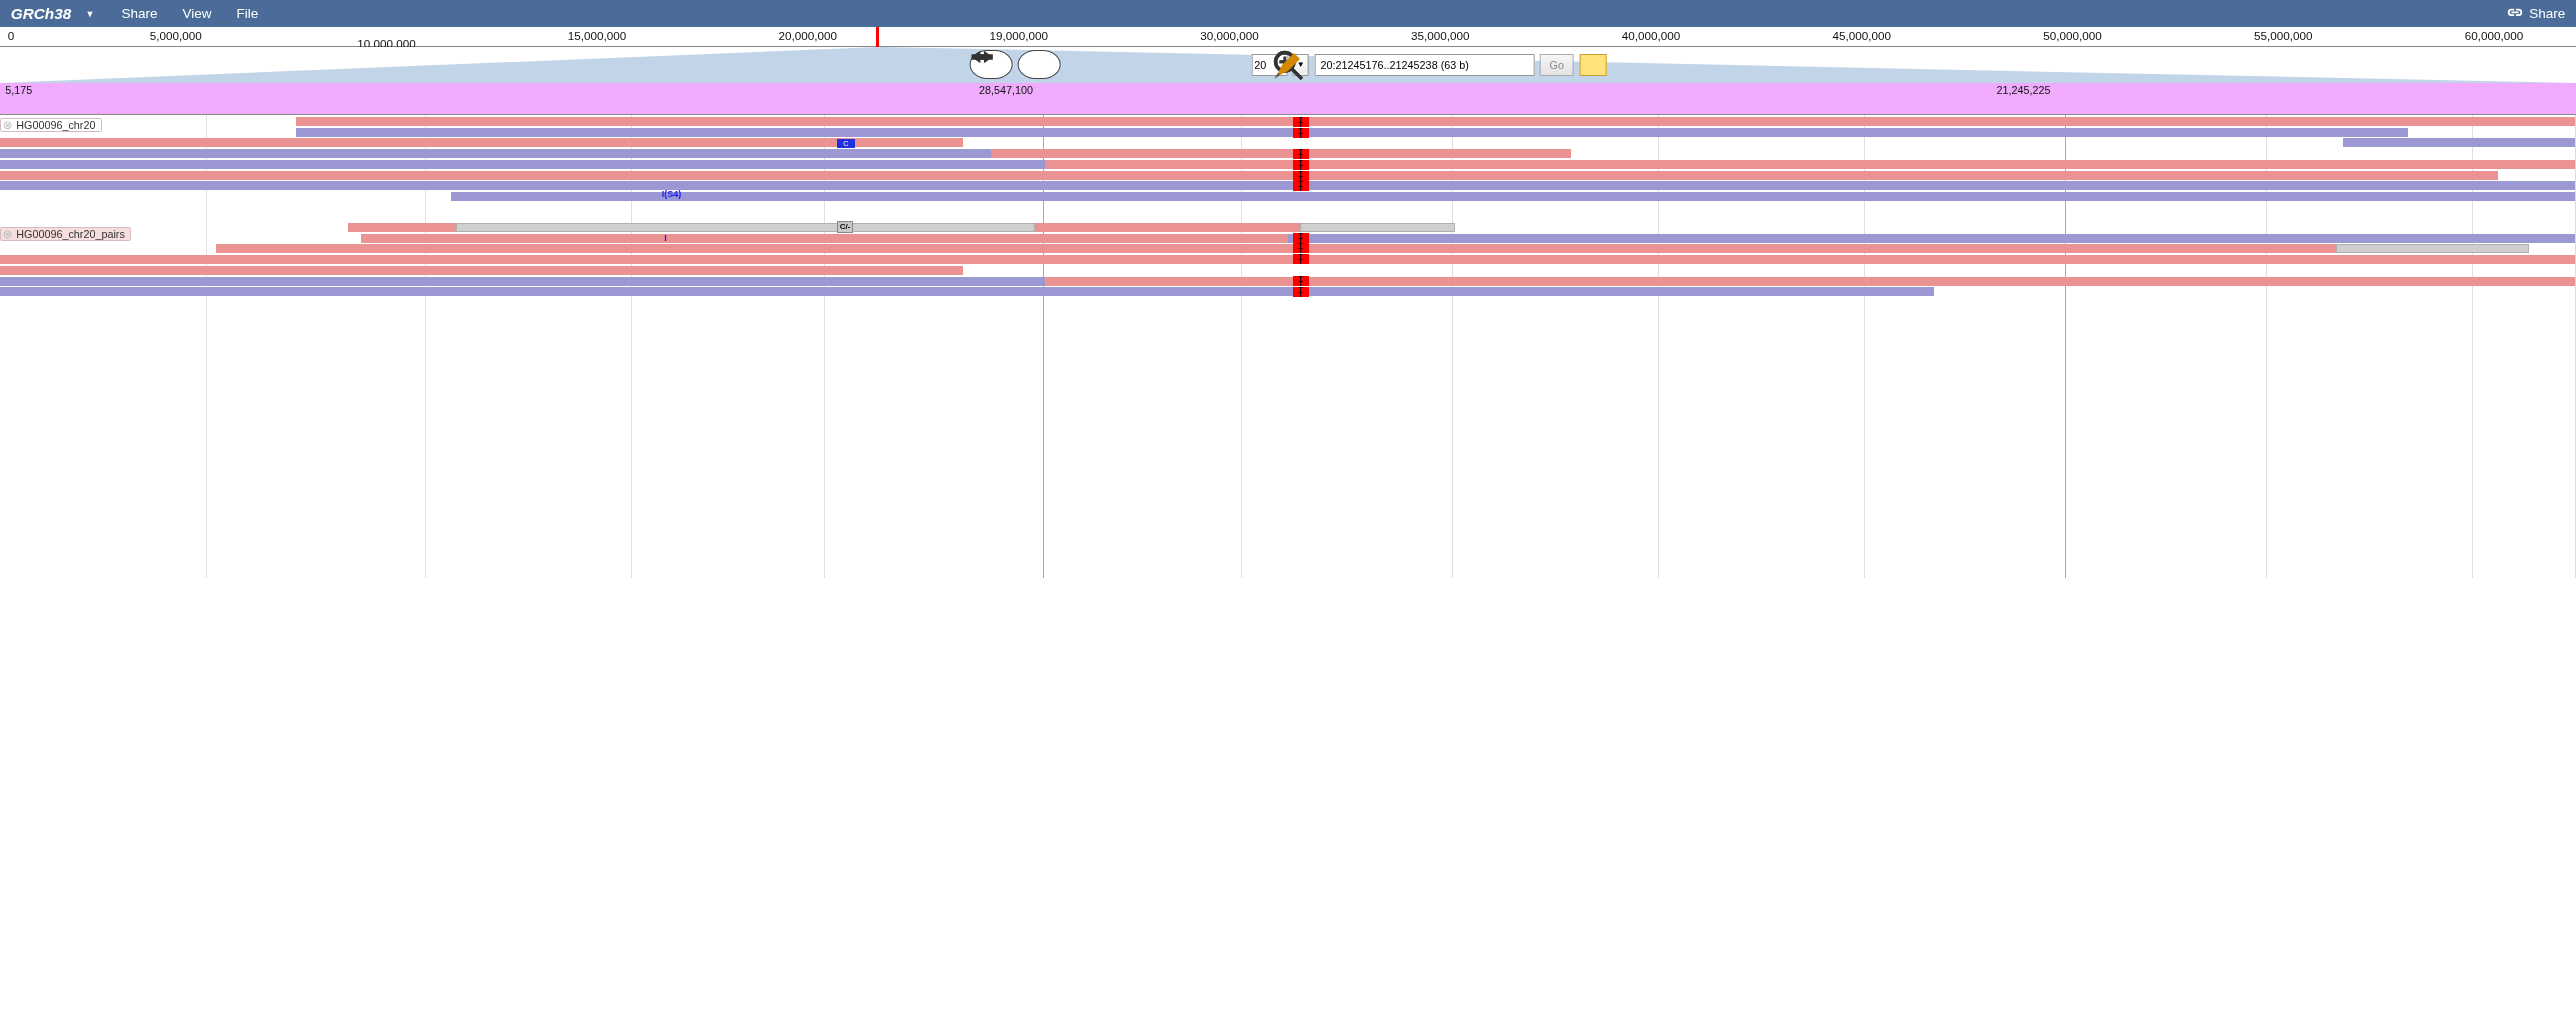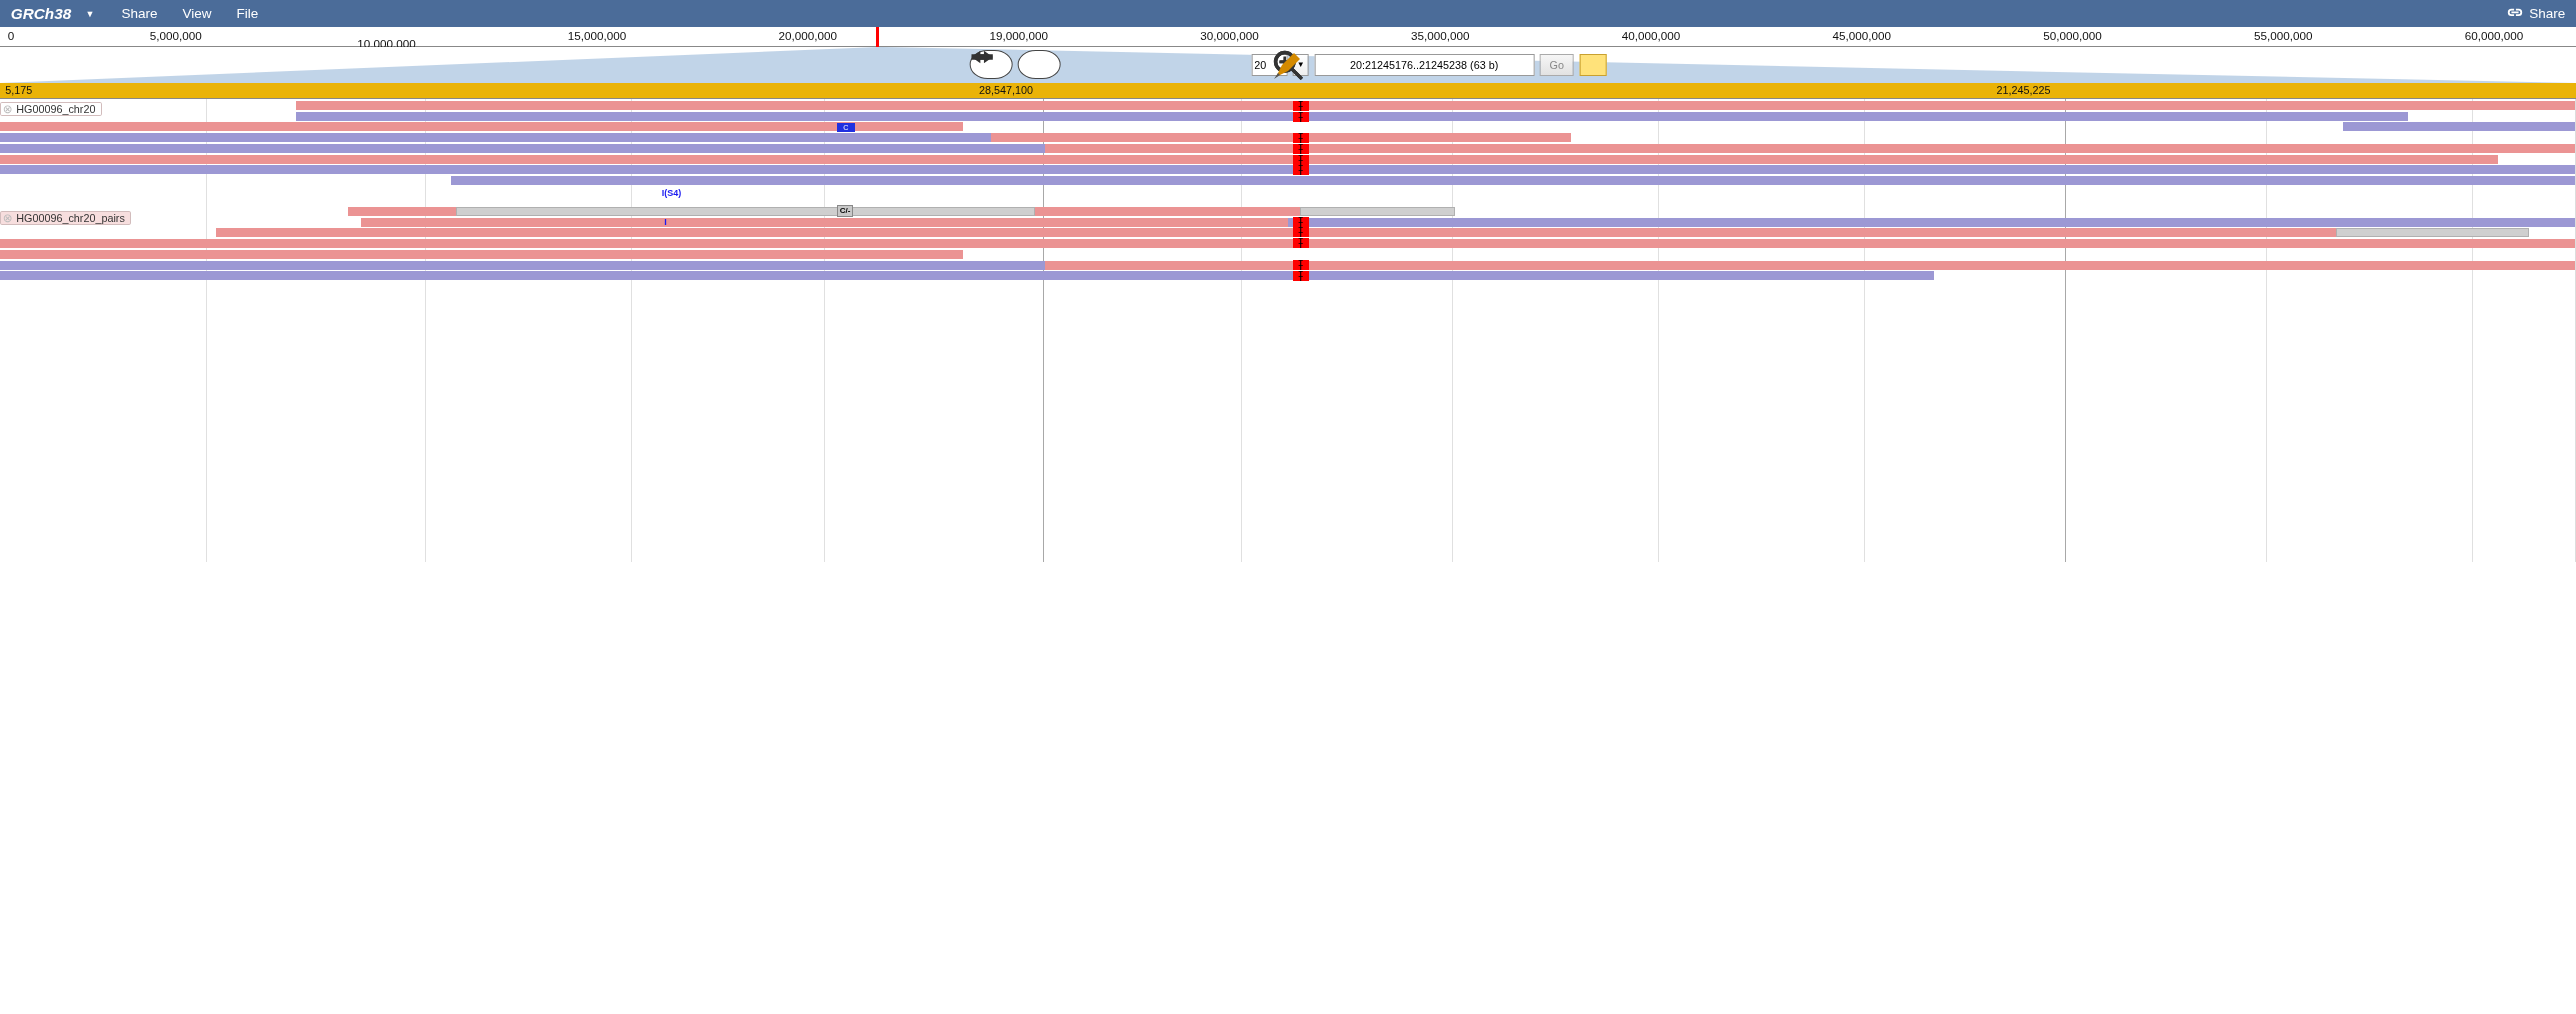--- a/index.html
+++ b/index.html
@@ -124,21 +124,20 @@
   cursor: pointer;
   font-size: 8px;
 }
 .loc-input {
   width: 220px;
   height: 21.6px;
   border: 0.9px solid #999;
   background: #fff;
   font-size: 10.8px;
   padding: 0.9px 5.4px;
-  text-align: center;
 }
 .go-btn {
   height: 21.6px;
   border: 0.9px solid #aaa;
   background: linear-gradient(#f6f6f6,#e2e2e2);
   color: #888;
   padding: 0 9px;
   font-size: 10.8px;
   cursor: pointer;
 }
@@ -147,23 +146,23 @@
   width: 27px;
   border: 0.9px solid #c8a030;
   background: #ffe27a;
   cursor: pointer;
   display: flex;
   align-items: center;
   justify-content: center;
 }
 .sub-ruler {
   position: relative;
-  height: 16px;
+  height: 32px;
   border-bottom: 0.9px solid #888;
-  background: #eab308;
+  background: #f0abfc;
 }
 .sub-ruler .lab {
   position: absolute;
   top: 0.9px;
   font-size: 10.8px;
   color: #111;
 }
 .tracks {
   position: relative;
   background: #fff;
@@ -411,21 +410,21 @@
     </div>
     <div class="variant" style="top: 56px; left: 50.2%;">
       <span>T</span>
       <span>T</span>
     </div>
     <div class="variant" style="top: 66px; left: 50.2%;">
       <span>T</span>
       <span>T</span>
     </div>
     <div class="mismatch" style="top: 24px; left: 32.5%;">C</div>
-    <div class="ins-mark" style="top: 89px; left: 25.7%;">I(S4)</div>
+    <div class="ins-mark" style="top: 74px; left: 25.7%;">I(S4)</div>
     <div class="track-header pink" style="top: 112px;">
       <span class="closex">⊗</span>
       <span>HG00096_chr20_pairs</span>
     </div>
     <div class="read grey" style="top: 108px; left: 17.7%; width: 22.5%;"></div>
     <div class="read grey" style="top: 108px; left: 50.5%; width: 6%;"></div>
     <div class="read fwd" style="top: 108px; left: 13.5%; width: 4.2%;"></div>
     <div class="read fwd" style="top: 108px; left: 40.2%; width: 10.3%;"></div>
     <div class="read fwd" style="top: 119px; left: 14%; width: 86%;"></div>
     <div class="read rev" style="top: 119px; left: 50%; width: 50%;"></div>

